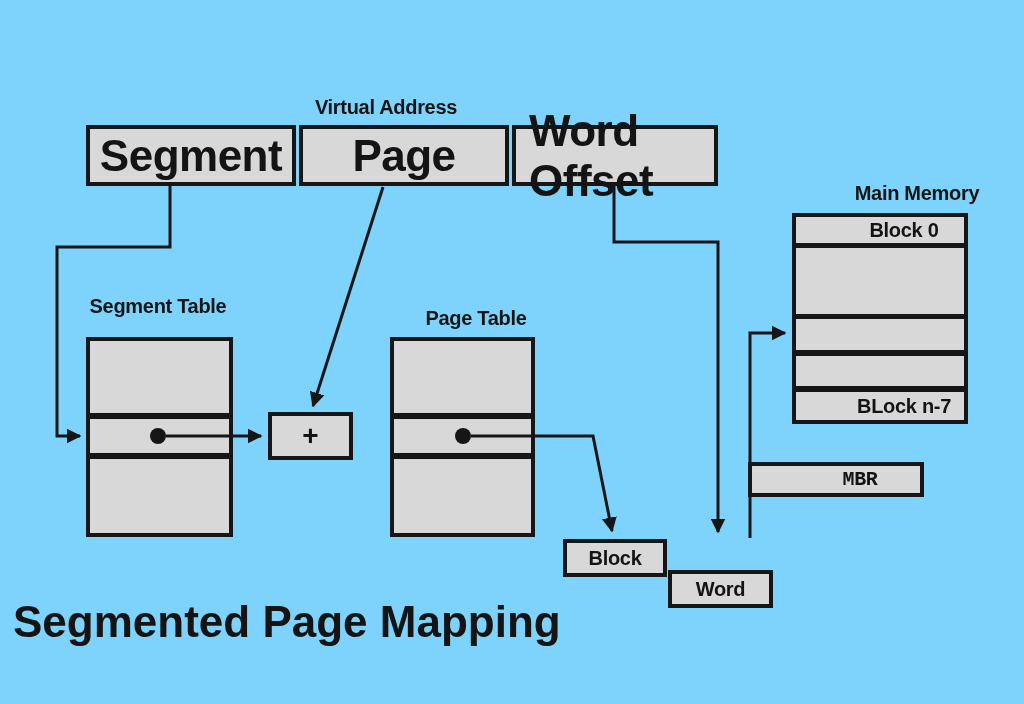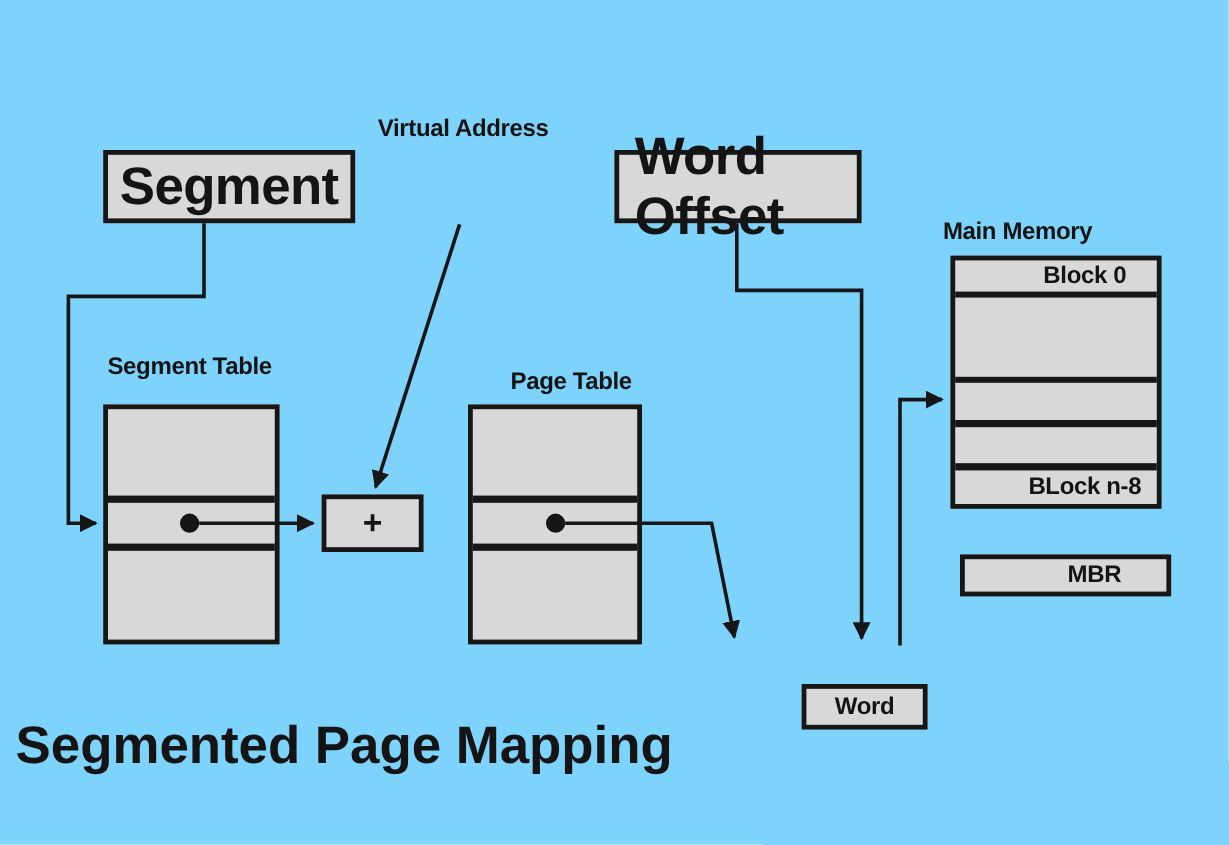--- a/index.html
+++ b/index.html
@@ -35,49 +35,51 @@
   svg.overlay{position:absolute;left:0;top:0;z-index:5;pointer-events:none;}
 </style>
 </head>
 <body>
 
 <div class="canvas">
 
   <div class="lbl" style="left:286px;top:96px;width:200px;">Virtual Address</div>
 
   <div class="box va-field" style="left:86px;top:125px;width:210px;height:61px;">Segment</div>
+  <div class="box va-field" style="left:299px;top:125px;width:210px;height:61px;">Page</div>
   <div class="box va-field" style="left:512px;top:125px;width:206px;height:61px;padding-left:13px;">Word Offset</div>
 
   <div class="lbl" style="left:58px;top:295px;width:200px;">Segment Table</div>
   <div class="tbl" style="left:86px;top:337px;width:147px;height:200px;">
     <div class="row div6" style="height:78px;"></div>
     <div class="row div6" style="height:40px;"></div>
     <div class="row" style="flex:1 1 auto;"></div>
   </div>
 
   <div class="lbl" style="left:376px;top:307px;width:200px;">Page Table</div>
   <div class="tbl" style="left:390px;top:337px;width:145px;height:200px;">
     <div class="row div6" style="height:78px;"></div>
     <div class="row div6" style="height:40px;"></div>
     <div class="row" style="flex:1 1 auto;"></div>
   </div>
 
   <div class="box adder" style="left:268px;top:412px;width:85px;height:48px;">+</div>
 
-  <div class="lbl" style="left:748px;top:182px;width:200px;">Main Memory</div>
+  <div class="lbl" style="left:817px;top:182px;width:200px;">Main Memory</div>
   <div class="tbl" style="left:792px;top:213px;width:176px;height:211px;">
     <div class="row div5 mm-row" style="height:31px;">Block 0</div>
     <div class="row div5 mm-row" style="height:71px;"></div>
     <div class="row div6 mm-row" style="height:37px;"></div>
     <div class="row div6 mm-row" style="height:36px;"></div>
-    <div class="row mm-row" style="flex:1 1 auto;">BLock n-8</div>
+    <div class="row mm-row" style="flex:1 1 auto;">BLock n-7</div>
   </div>
 
-  <div class="box mm-row" style="left:800px;top:462px;width:176px;height:35px;">MBR</div>
+  <div class="box mm-row" style="left:748px;top:462px;width:176px;height:35px;font-family:Liberation Mono, monospace;">MBR</div>
 
+  <div class="box pa-box" style="left:563px;top:539px;width:104px;height:38px;">Block</div>
   <div class="box pa-box" style="left:668px;top:539px;width:105px;height:38px;margin-top:31px;">Word</div>
 
   <div class="title">Segmented Page Mapping</div>
 
   <svg class="overlay" width="1024" height="704" viewBox="0 0 1024 704">
     <defs>
       <marker id="ah" viewBox="0 0 10 10" refX="9" refY="5" markerWidth="5" markerHeight="5" orient="auto-start-reverse">
         <path d="M0,0 L10,5 L0,10 z" fill="#161616"></path>
       </marker>
     </defs>

